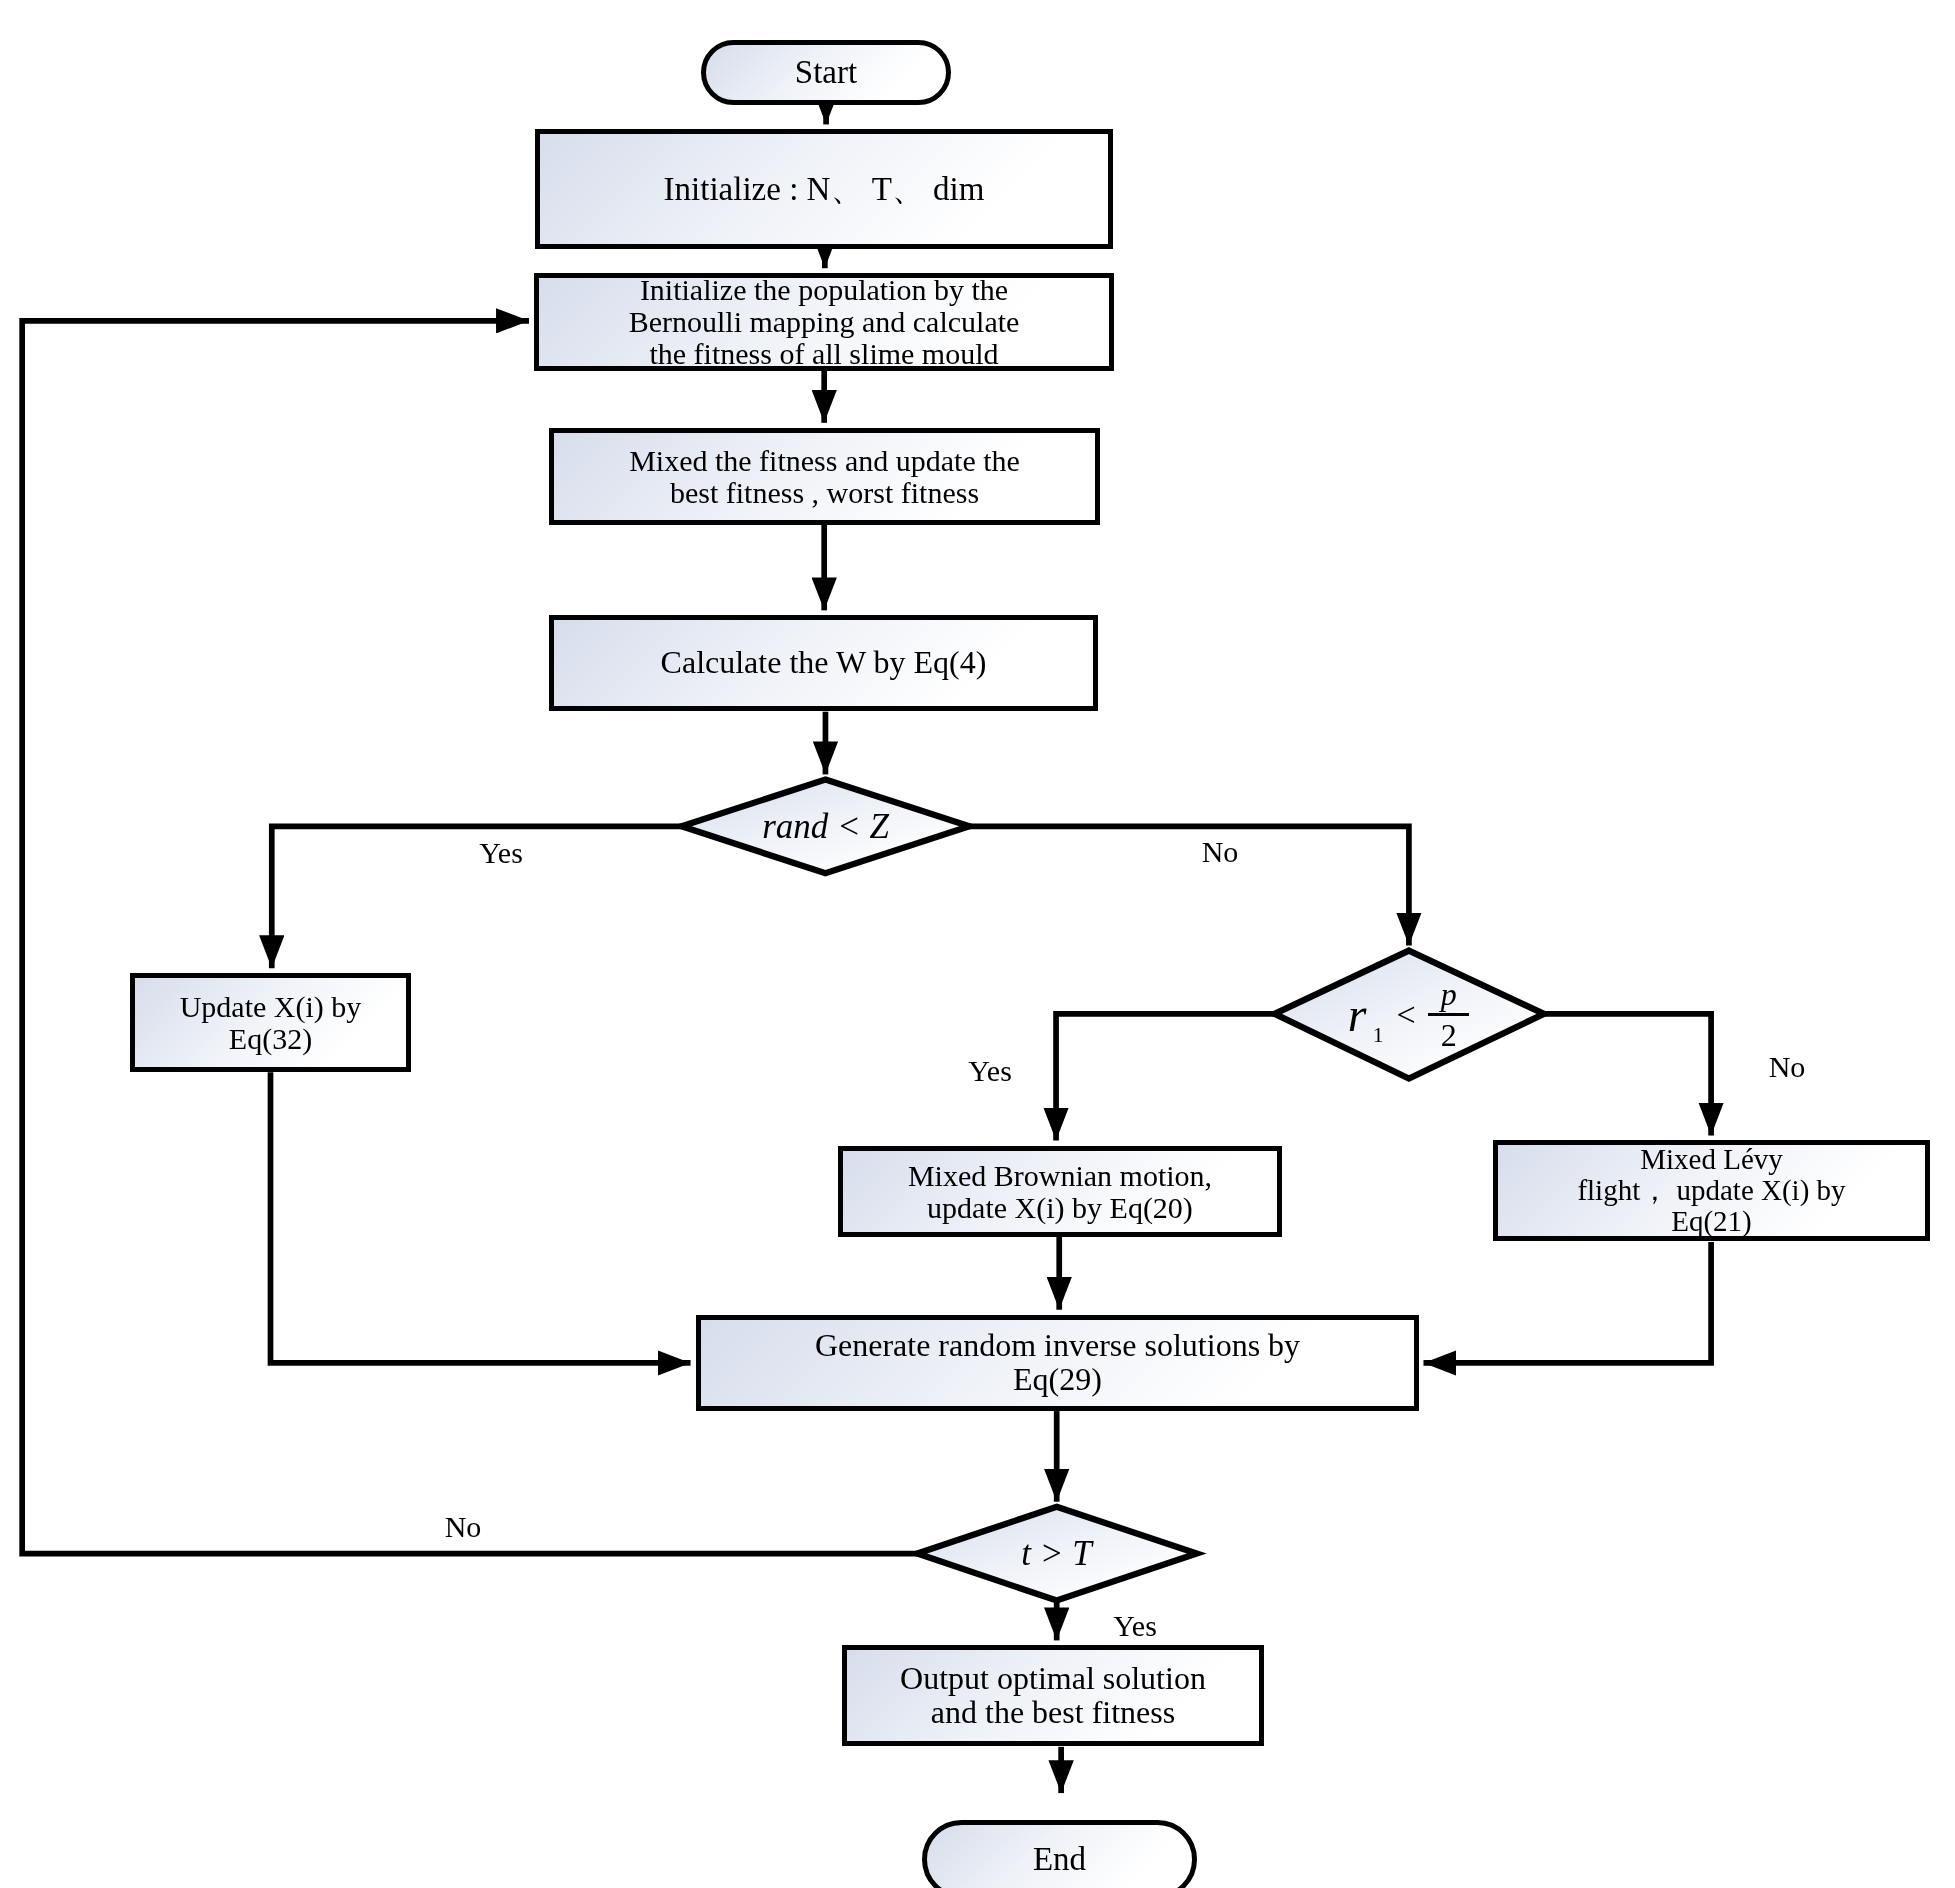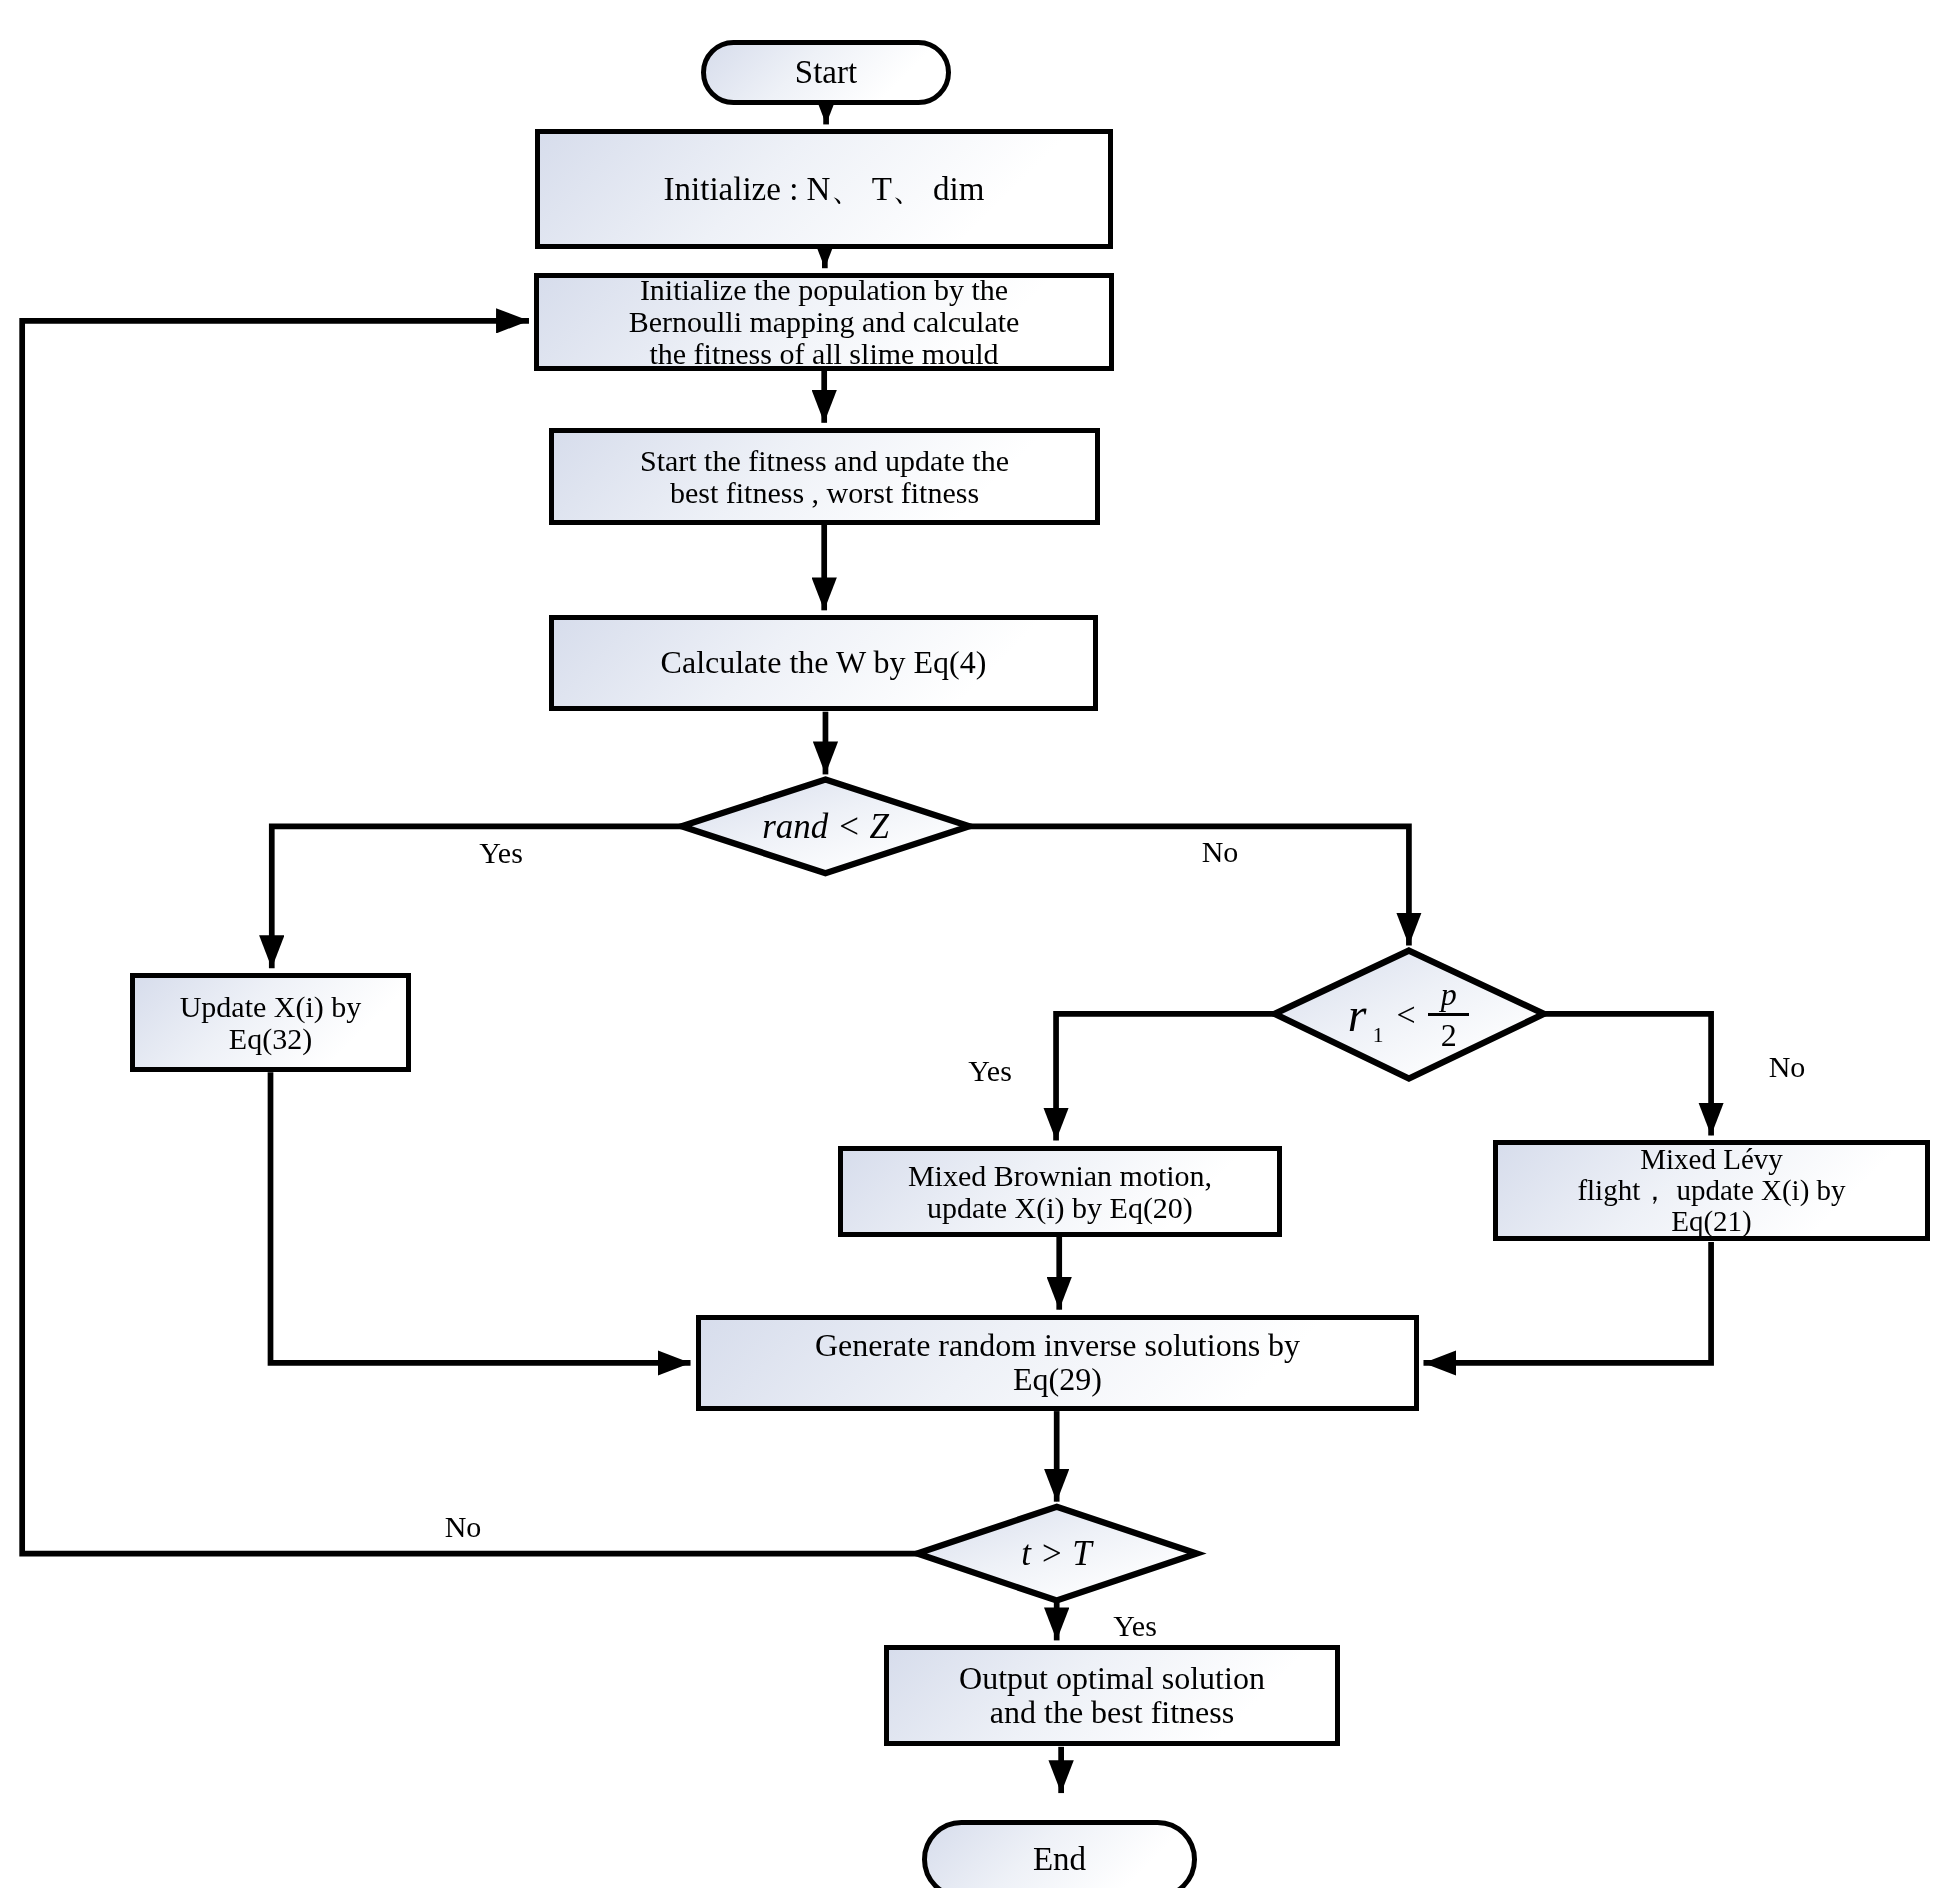--- a/index.html
+++ b/index.html
@@ -75,21 +75,21 @@
     <span>Initialize : N、 T、 dim</span>
   </div>
 
   <div class="node rect" style="left:534px;top:273px;width:580px;height:98px;">
     <span>Initialize the population by the
 Bernoulli mapping and calculate
 the fitness of all slime mould</span>
   </div>
 
   <div class="node rect" style="left:549px;top:428px;width:551px;height:97px;">
-    <span>Start the fitness and update the
+    <span>Mixed the fitness and update the
 best fitness , worst fitness</span>
   </div>
 
   <div class="node rect" style="left:549px;top:615px;width:549px;height:96px;font-size:32px;">
     <span>Calculate the W by Eq(4)</span>
   </div>
 
   <div class="dlabel" style="left:699px;top:795px;width:253px;height:63px;">
     <span>rand &lt; Z</span>
   </div>
@@ -125,21 +125,21 @@
 
   <div class="node rect" style="left:696px;top:1315px;width:723px;height:96px;font-size:32px;">
     <span>Generate random inverse solutions by
 Eq(29)</span>
   </div>
 
   <div class="dlabel" style="left:930px;top:1522px;width:253px;height:63px;">
     <span>t &gt; T</span>
   </div>
 
-  <div class="node rect" style="left:842px;top:1645px;width:456px;height:101px;font-size:32px;margin-left:42px;">
+  <div class="node rect" style="left:842px;top:1645px;width:422px;height:101px;font-size:32px;">
     <span>Output optimal solution
 and the best fitness</span>
   </div>
 
   <div class="node oval" style="left:922px;top:1798px;width:275px;height:79px;">
     <span>End</span>
   </div>
 
   <div class="elabel" style="left:444px;top:831px;width:114px;height:44px;">
     <span>Yes</span>

